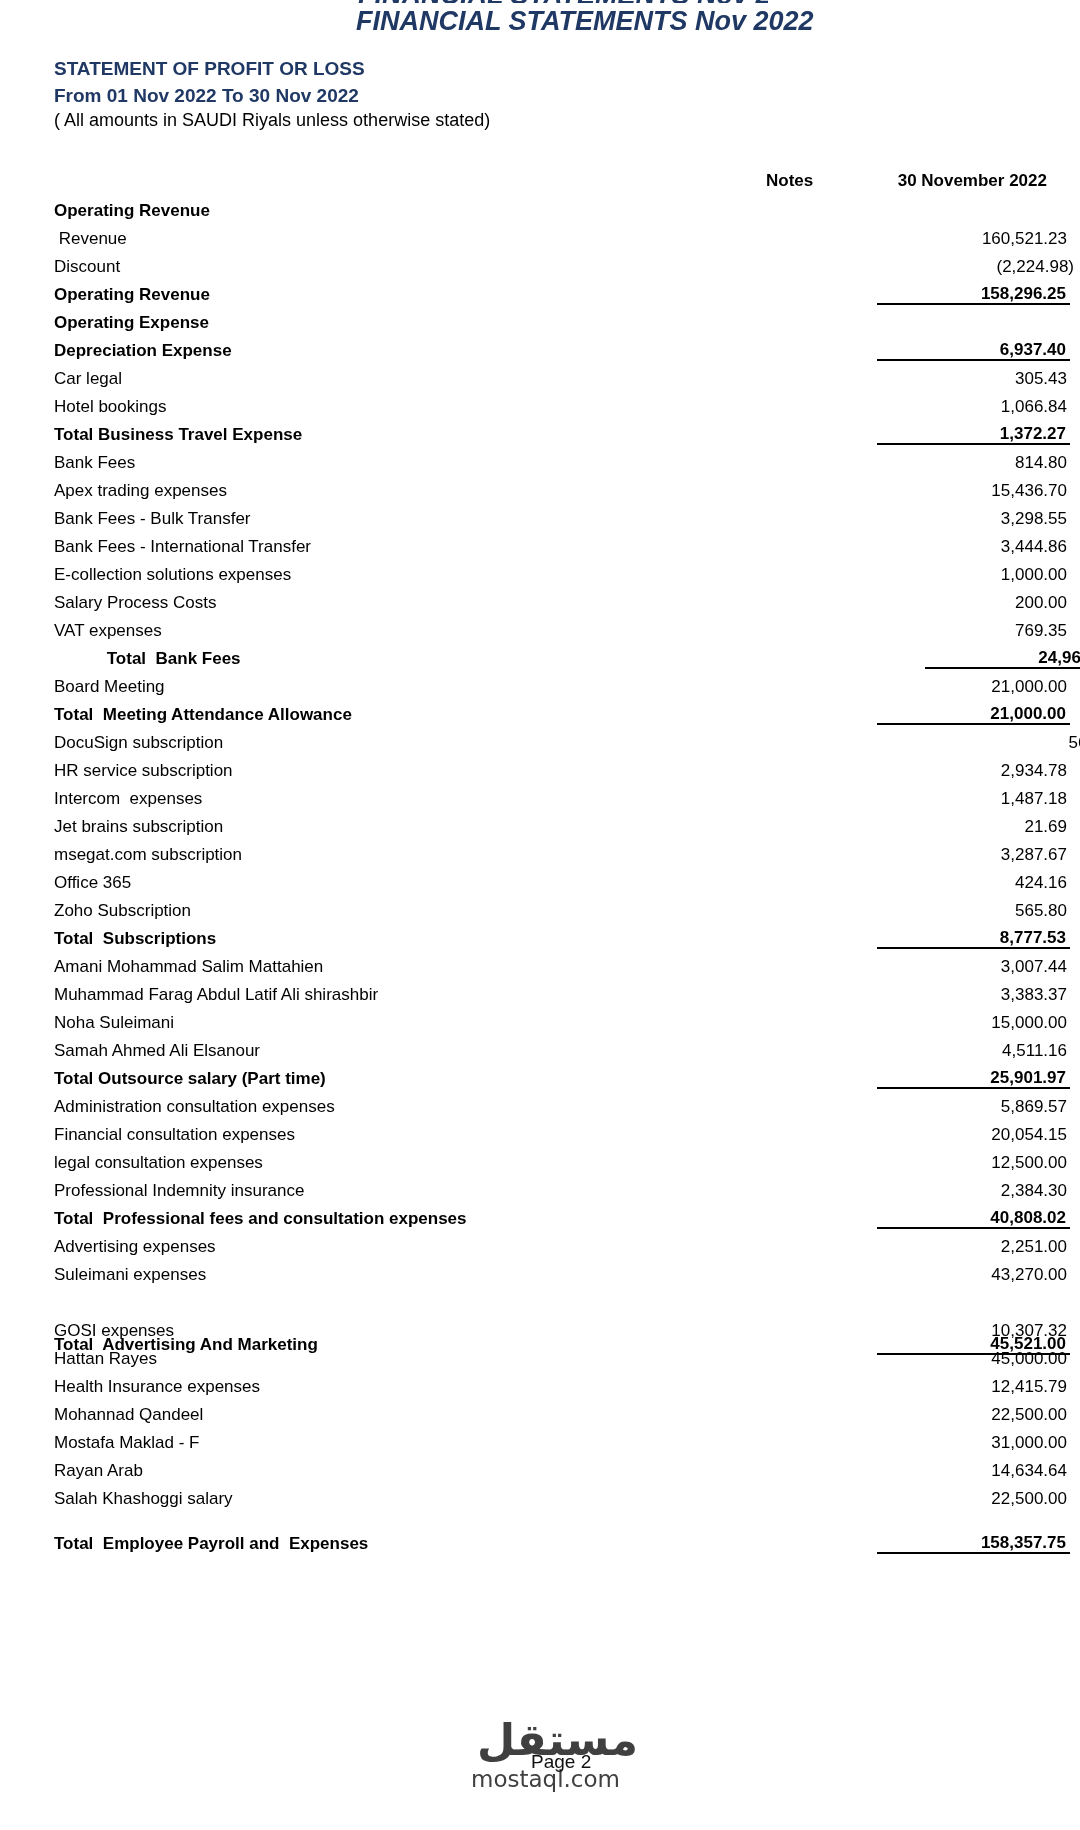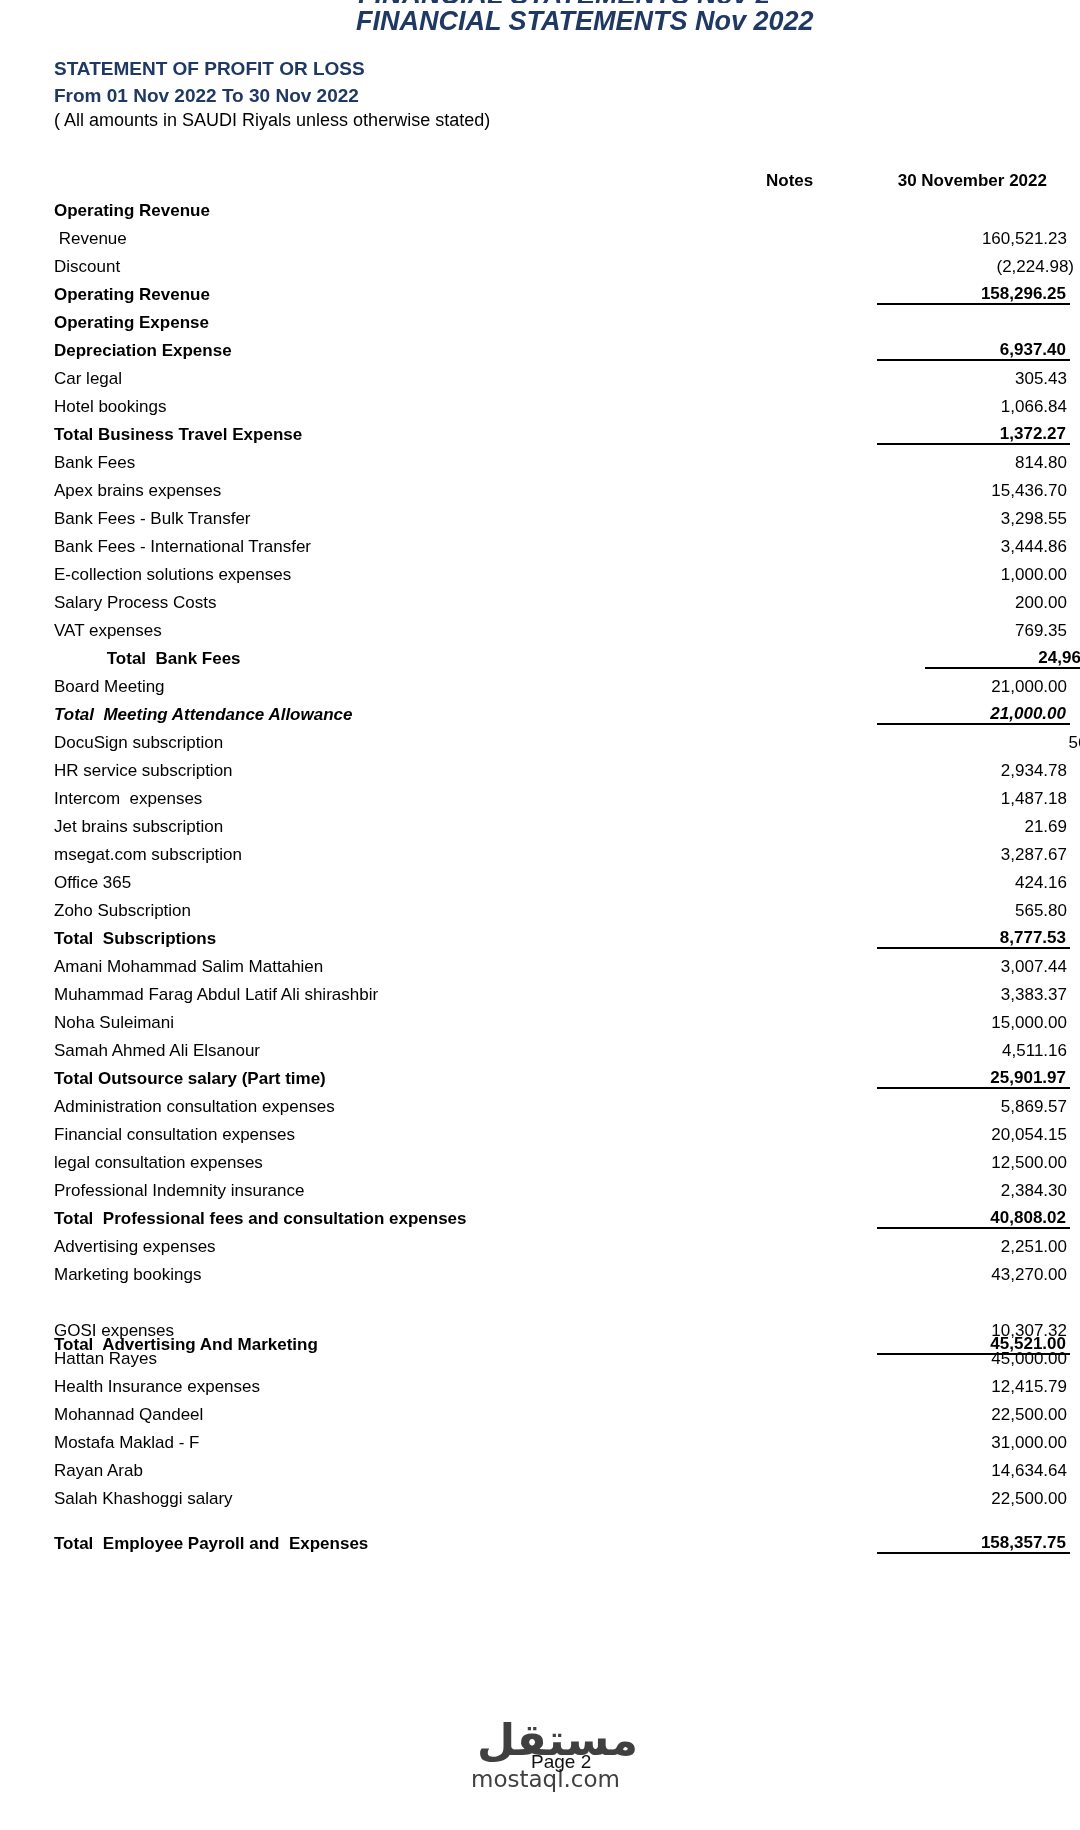--- a/index.html
+++ b/index.html
@@ -130,21 +130,21 @@
   </div>
       <div class="row bold total" style="top: 425px;">
     <span class="row-label">Total Business Travel Expense</span>
     <span class="row-value">1,372.27</span>
   </div>
       <div class="row" style="top: 453px;">
     <span class="row-label">Bank Fees</span>
     <span class="row-value">814.80</span>
   </div>
       <div class="row" style="top: 481px;">
-    <span class="row-label">Apex brains expenses</span>
+    <span class="row-label">Apex trading expenses</span>
     <span class="row-value">15,436.70</span>
   </div>
       <div class="row" style="top: 509px;">
     <span class="row-label">Bank Fees - Bulk Transfer</span>
     <span class="row-value">3,298.55</span>
   </div>
       <div class="row" style="top: 537px;">
     <span class="row-label">Bank Fees - International Transfer</span>
     <span class="row-value">3,444.86</span>
   </div>
@@ -161,21 +161,21 @@
     <span class="row-value">769.35</span>
   </div>
       <div class="row bold total" style="top: 649px; margin-left: 48px;">
     <span class="row-label"> Total  Bank Fees</span>
     <span class="row-value">24,964.26</span>
   </div>
       <div class="row" style="top: 677px;">
     <span class="row-label">Board Meeting</span>
     <span class="row-value">21,000.00</span>
   </div>
-      <div class="row bold total" style="top: 705px; font-style: italic;">
+      <div class="row bold total" style="top: 705px;">
     <span class="row-label">Total  Meeting Attendance Allowance</span>
     <span class="row-value">21,000.00</span>
   </div>
       <div class="row" style="top: 733px; padding-left: 44px;">
     <span class="row-label">DocuSign subscription</span>
     <span class="row-value">56.25</span>
   </div>
       <div class="row" style="top: 761px;">
     <span class="row-label">HR service subscription</span>
     <span class="row-value">2,934.78</span>
@@ -242,21 +242,21 @@
   </div>
       <div class="row bold total" style="top: 1209px;">
     <span class="row-label">Total  Professional fees and consultation expenses</span>
     <span class="row-value">40,808.02</span>
   </div>
       <div class="row" style="top: 1237px;">
     <span class="row-label">Advertising expenses</span>
     <span class="row-value">2,251.00</span>
   </div>
       <div class="row" style="top: 1265px;">
-    <span class="row-label">Marketing bookings</span>
+    <span class="row-label">Suleimani expenses</span>
     <span class="row-value">43,270.00</span>
   </div>
       <div class="row bold total" style="top: 1293px; margin-top: 42px;">
     <span class="row-label">Total  Advertising And Marketing</span>
     <span class="row-value">45,521.00</span>
   </div>
       <div class="row" style="top: 1321px;">
     <span class="row-label">GOSI expenses</span>
     <span class="row-value">10,307.32</span>
   </div>

